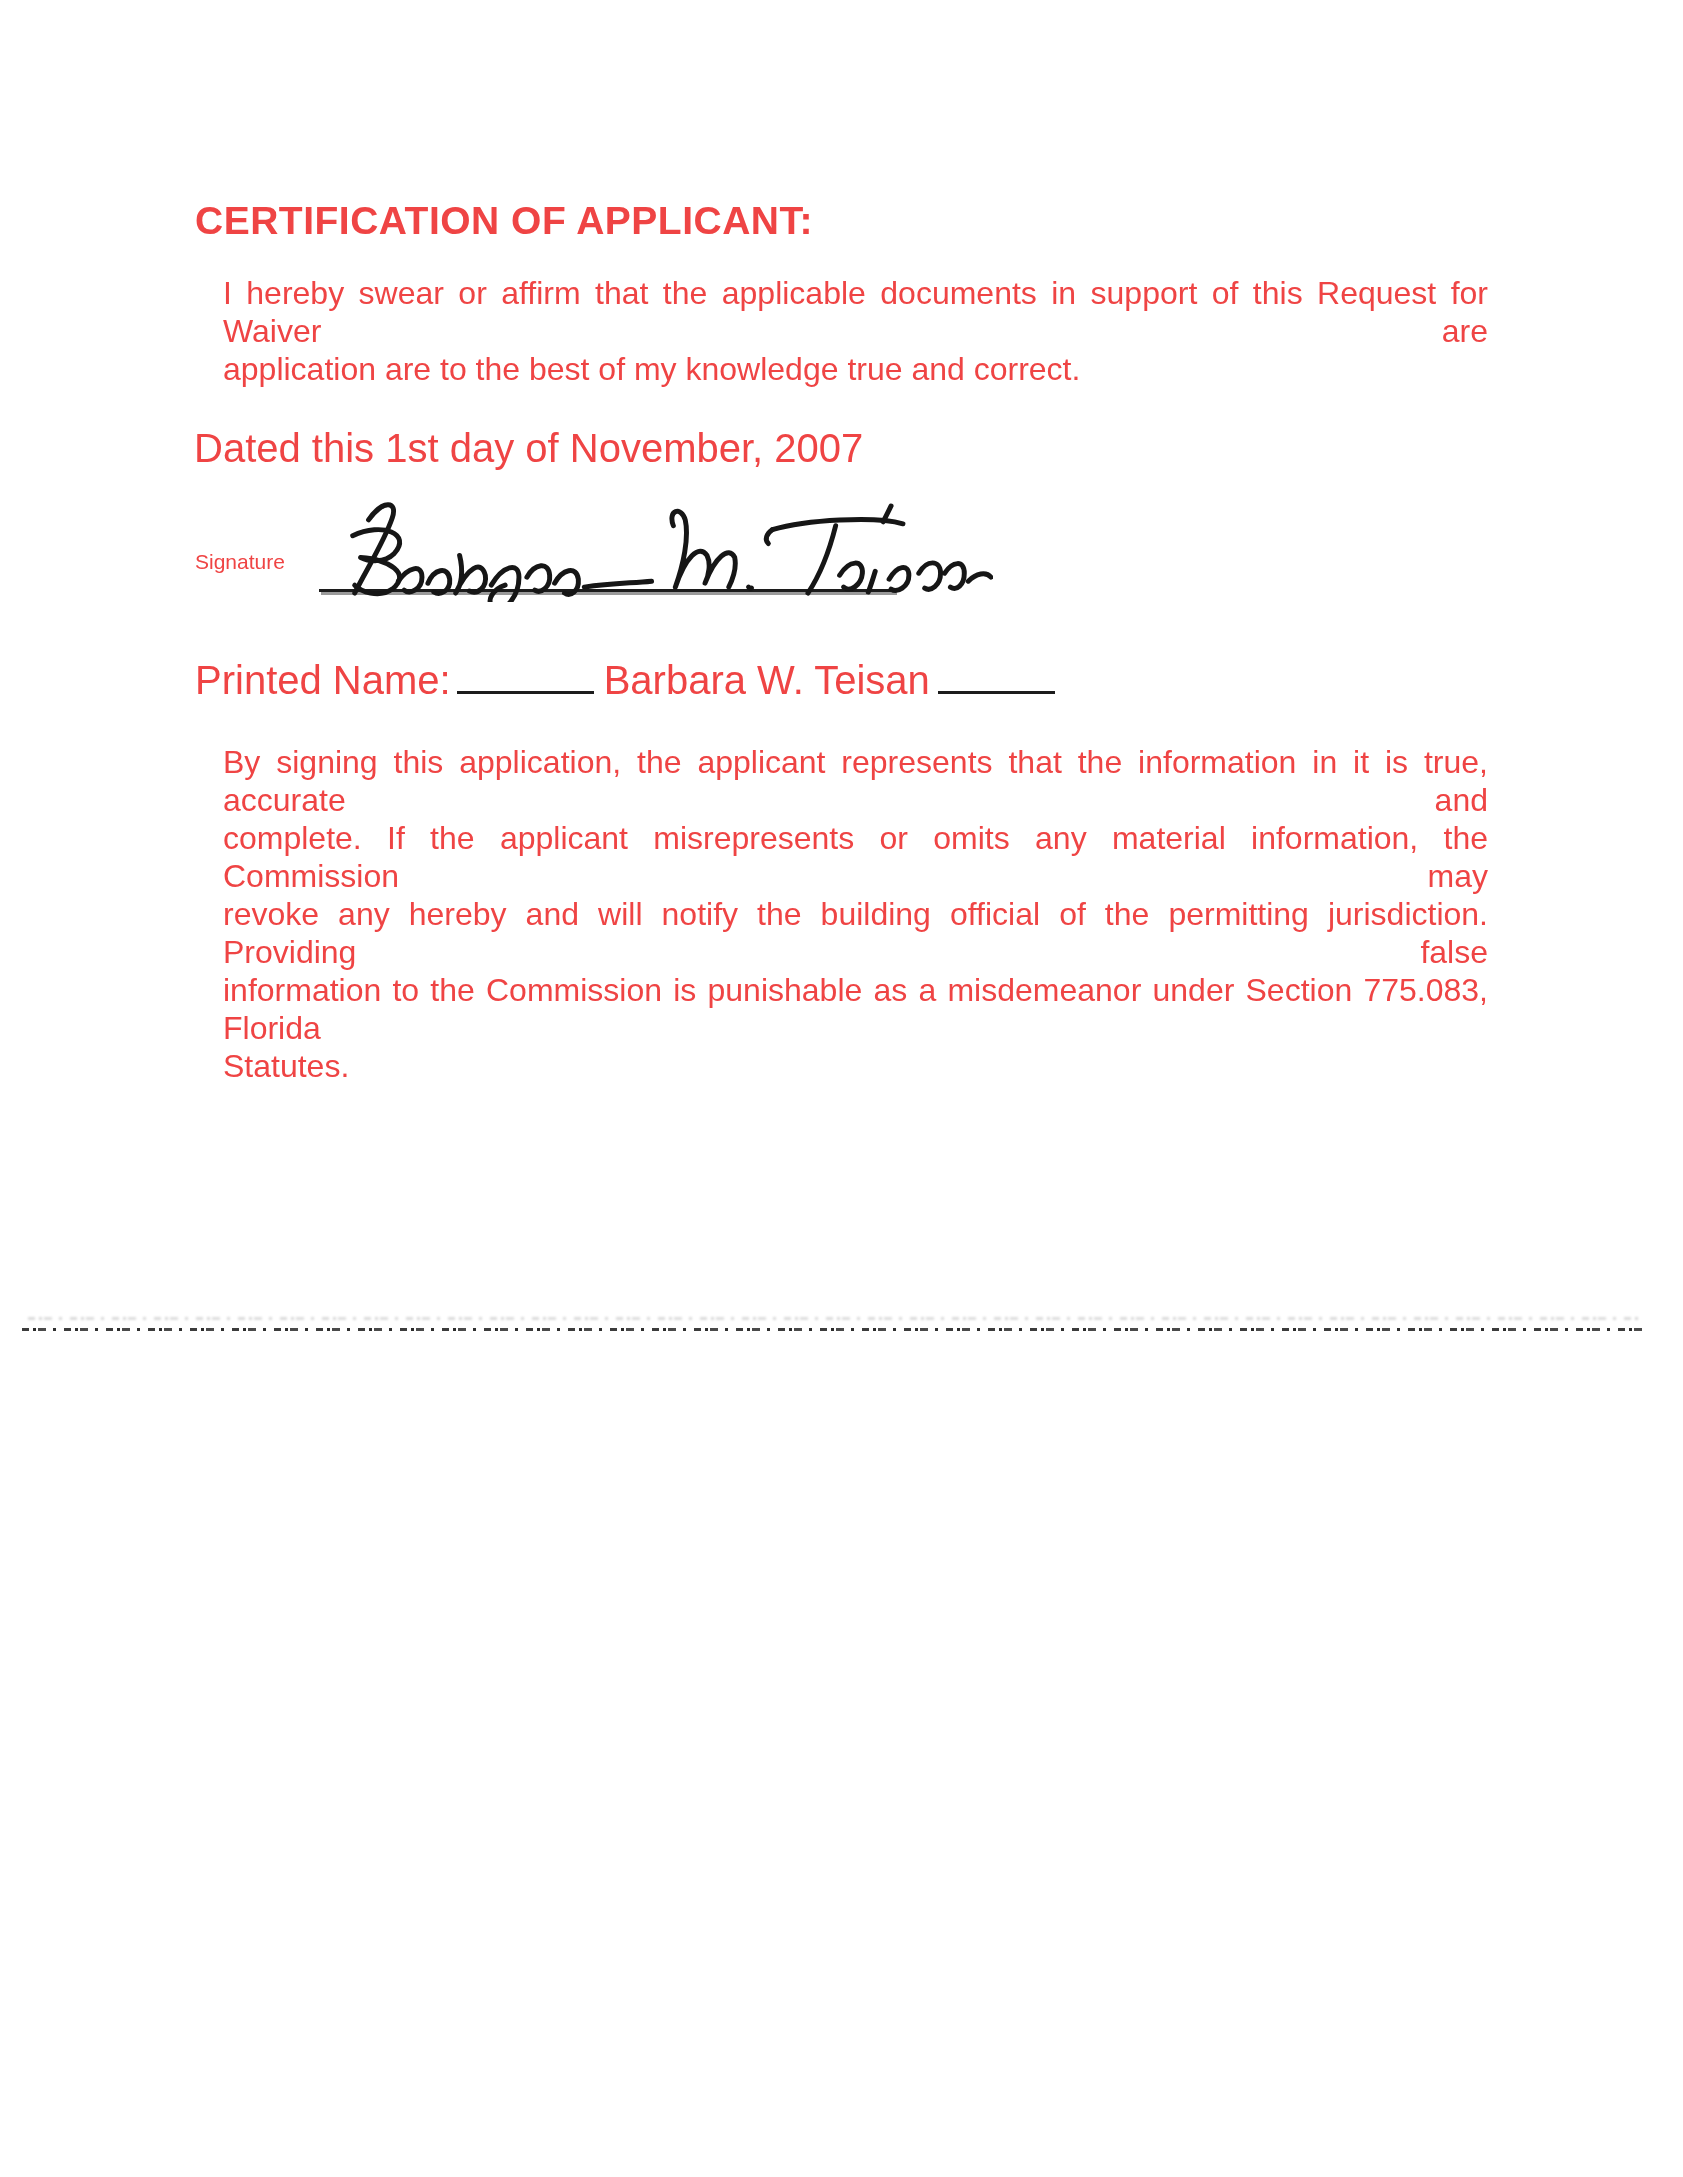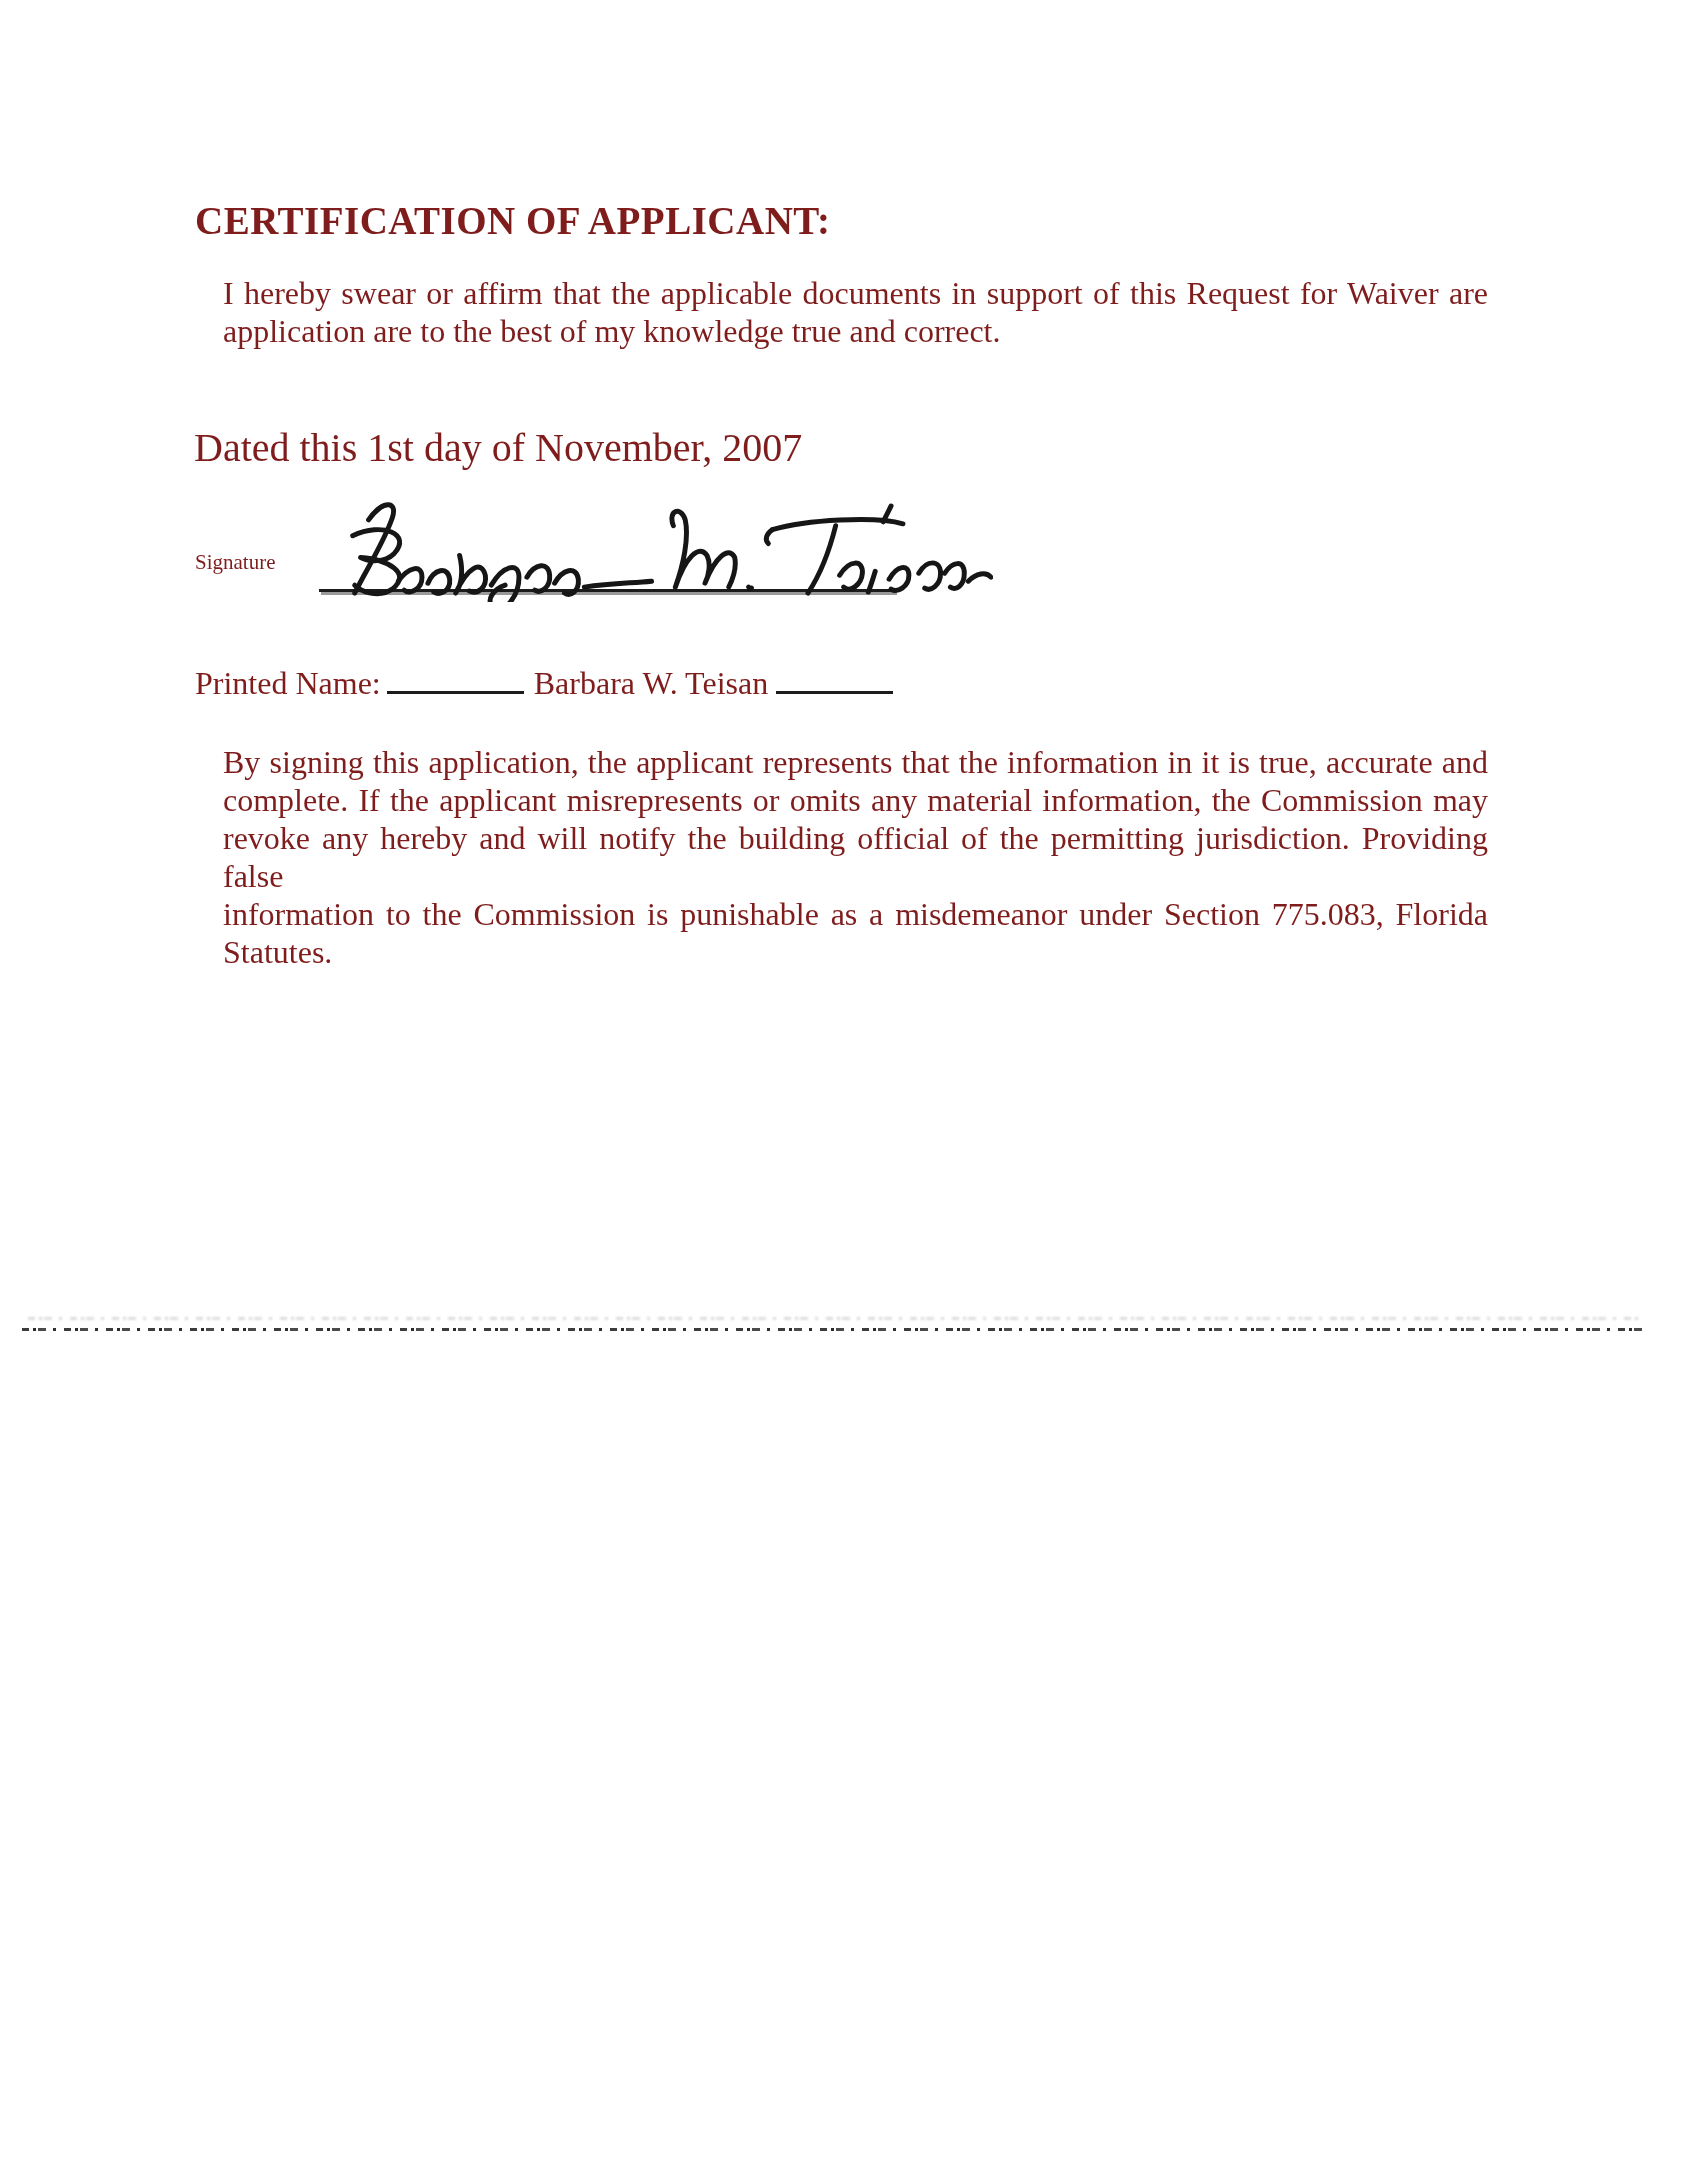--- a/index.html
+++ b/index.html
@@ -5,22 +5,22 @@
   html, body {
     margin: 0;
     padding: 0;
     background: #ffffff;
   }
   .page {
     position: relative;
     width: 1683px;
     height: 1748px;
     background: #ffffff;
-    font-family: Liberation Serif, serif;
-    color: #7f1d1d;
+    font-family: Liberation Sans, sans-serif;
+    color: #ef4444;
     overflow: hidden;
   }
   .heading {
     position: absolute;
     top: 198px;
     left: 195px;
     width: 1293px;
     font-size: 39px;
     line-height: 46px;
     font-weight: bold;
@@ -82,21 +82,21 @@
     position: absolute;
     width: 1px; height: 1px;
     overflow: hidden;
     clip: rect(0 0 0 0);
     white-space: nowrap;
   }
   .printed-row {
     position: absolute;
     top: 661px;
     left: 195px;
-    font-size: 32px;
+    font-size: 40px;
     line-height: 38px;
     white-space: nowrap;
   }
   .blank-segment {
     display: inline-block;
     vertical-align: baseline;
     border-bottom: 3px solid #1c1c1c;
     height: 30px;
   }
   .blank-before-name { width: 137px; margin-left: 6px; }

